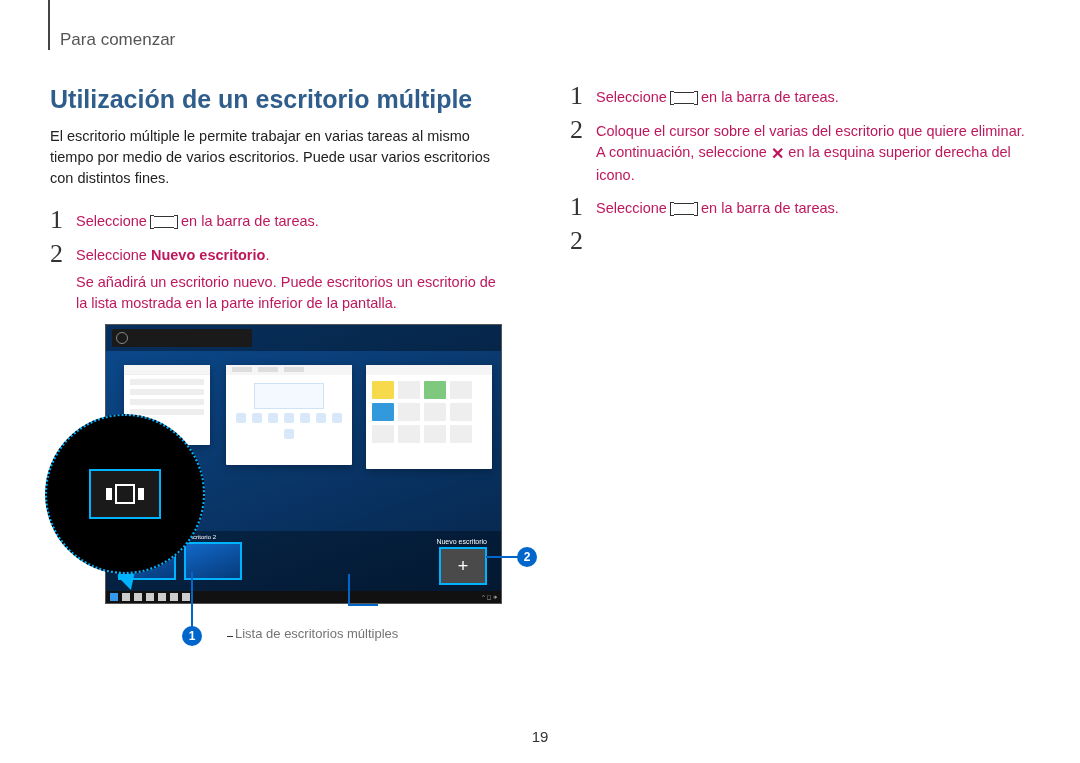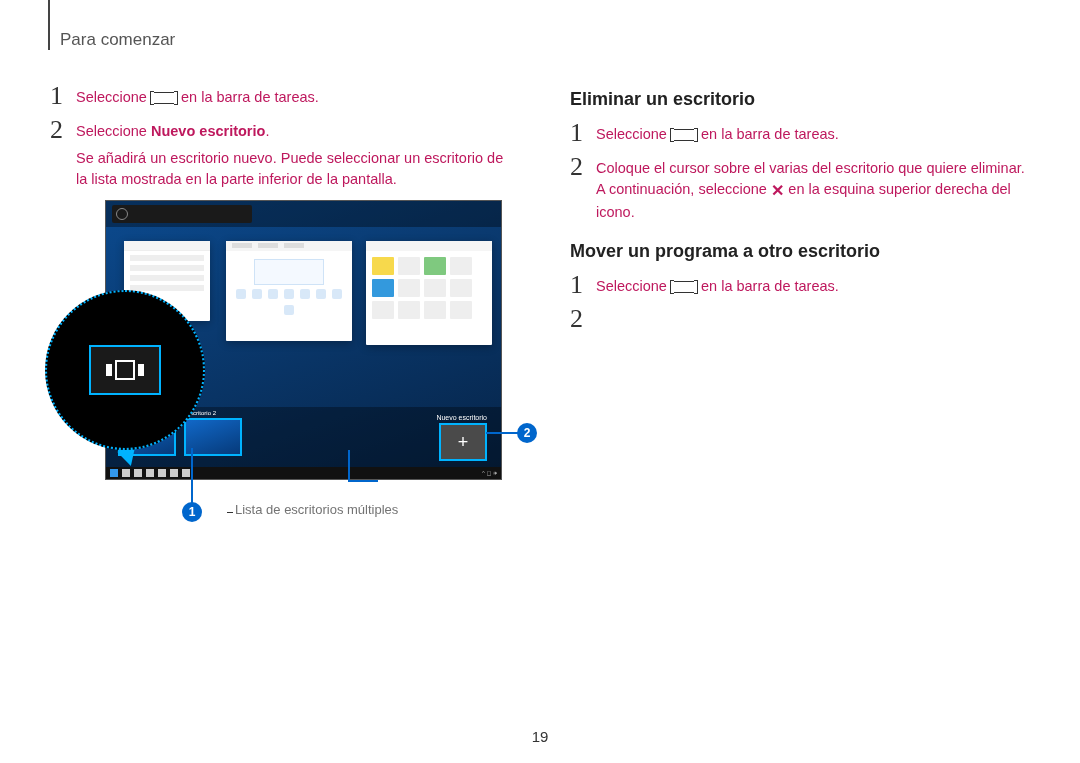--- a/index.html
+++ b/index.html
@@ -284,37 +284,39 @@
 </style>
 </head>
 <body>
 
 <div class="page-rule"></div>
 <div class="breadcrumb">Para comenzar</div>
 
 <div class="columns">
 
   <div class="col">
+    <div class="section-title">Utilización de un escritorio múltiple</div>
+    <div class="body-text">El escritorio múltiple le permite trabajar en varias tareas al mismo tiempo por medio de varios escritorios. Puede usar varios escritorios con distintos fines.</div>
 
 
     <div class="step">
       <div class="step-num">1</div>
       <div class="step-body">
         <span>Seleccione </span>
         <span class="inline-icon"><span class="taskview-icon"></span></span>
         <span> en la barra de tareas.</span>
       </div>
     </div>
 
     <div class="step">
       <div class="step-num">2</div>
       <div class="step-body">
         <span>Seleccione </span><span class="bold">Nuevo escritorio</span><span>.</span>
         <div style="height:6px"></div>
-        <span>Se añadirá un escritorio nuevo. Puede seleccionar un escritorio de la lista mostrada en la parte inferior de la pantalla.</span>
+        <span>Se añadirá un escritorio nuevo. Puede escritorios un escritorio de la lista mostrada en la parte inferior de la pantalla.</span>
       </div>
     </div>
 
     <div class="figure">
       <div class="screen">
         <div class="topbar">
           <div class="search-pill"></div>
         </div>
         <div class="win-window w1">
           <div class="hdr"></div>
@@ -401,41 +403,39 @@
 
       <div class="badge b1">1</div>
       <div class="badge b2">2</div>
 
       <div class="caption-line"></div>
       <div class="caption">Lista de escritorios múltiples</div>
     </div>
   </div>
 
   <div class="col">
-    <div class="sub-title" style="margin-top:4px">Eliminar un escritorio</div>
 
     <div class="step">
       <div class="step-num">1</div>
       <div class="step-body">
         <span>Seleccione </span>
         <span class="inline-icon"><span class="taskview-icon"></span></span>
         <span> en la barra de tareas.</span>
       </div>
     </div>
 
     <div class="step">
       <div class="step-num">2</div>
       <div class="step-body">
         <span>Coloque el cursor sobre el varias del escritorio que quiere eliminar. A continuación, seleccione </span>
         <span class="close-x">✕</span>
         <span> en la esquina superior derecha del icono.</span>
       </div>
     </div>
 
-    <div class="sub-title" style="margin-top:18px">Mover un programa a otro escritorio</div>
 
     <div class="step">
       <div class="step-num">1</div>
       <div class="step-body">
         <span>Seleccione </span>
         <span class="inline-icon"><span class="taskview-icon"></span></span>
         <span> en la barra de tareas.</span>
       </div>
     </div>
 

